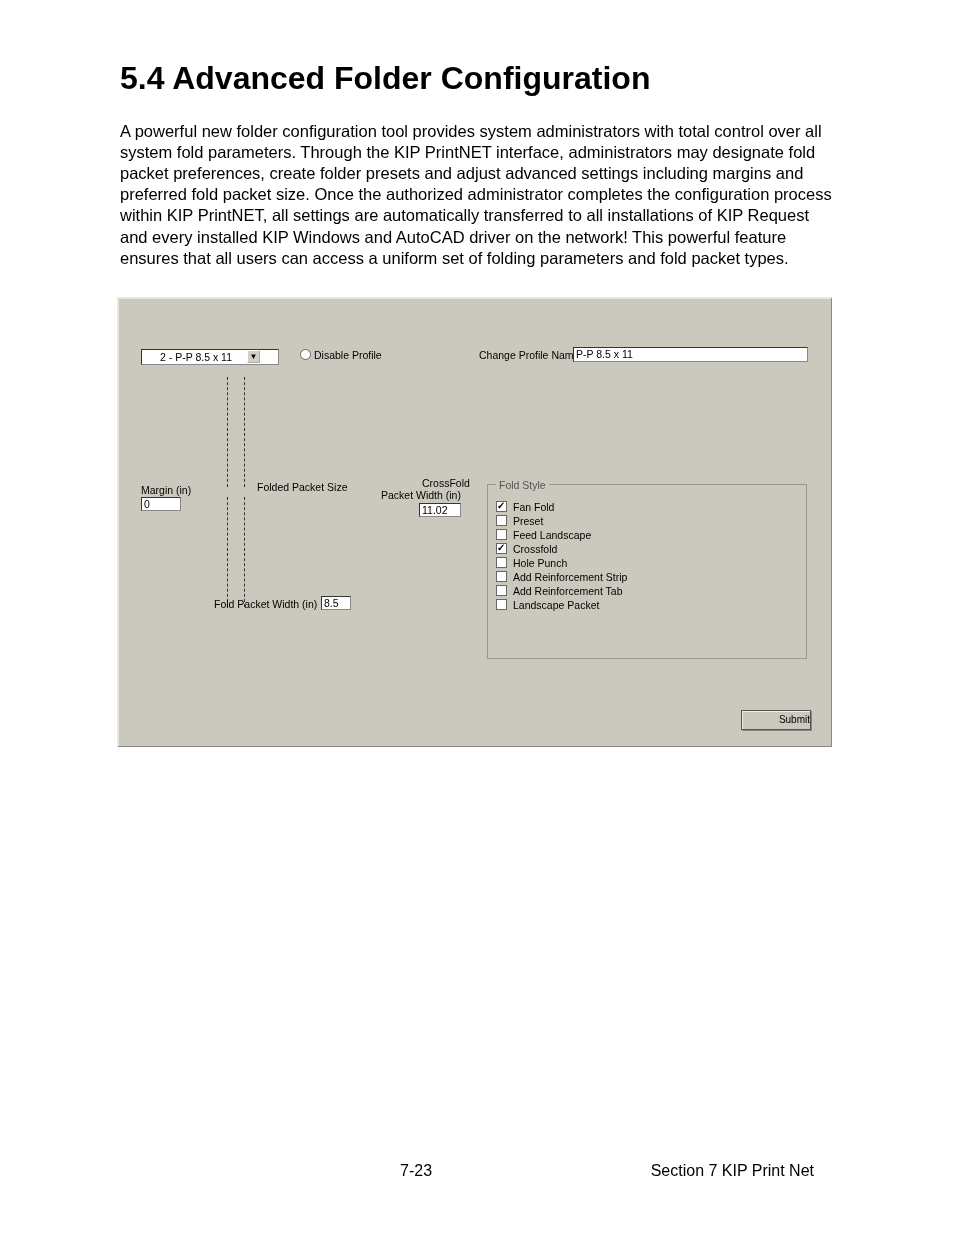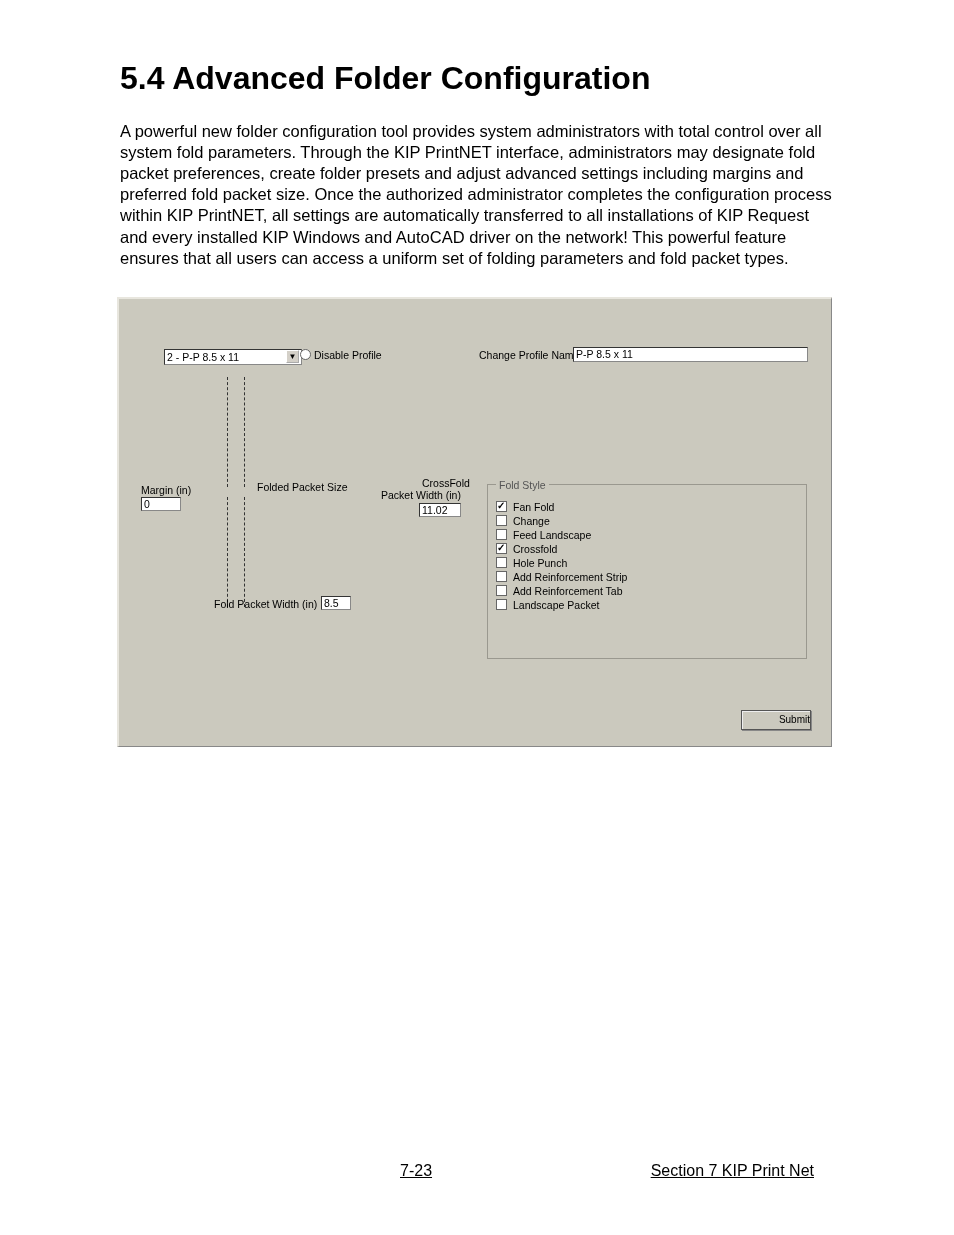--- a/index.html
+++ b/index.html
@@ -59,27 +59,26 @@
     left: 12px; top: 30px;
     width: 692px; height: 370px;
   }
   .combo {
     position: absolute;
     left: 22px; top: 50px;
     width: 138px;
     background: #fff;
     border: 1px inset #888;
     font-size: 10.5px;
-    padding: 0 2px;
+    padding: 0 18px;
     height: 16px;
     line-height: 14px;
     display: flex;
     justify-content: space-between;
     align-items: center;
-    margin-left: 23px;
   }
   .combo .arrow {
     font-size: 8px;
     background: #d4d0c8;
     border: 1px outset #fff;
     width: 13px; height: 13px;
     text-align: center;
     line-height: 11px;
   }
   .disable-profile {
@@ -167,21 +166,20 @@
     text-align: right;
     line-height: 18px;
     box-shadow: 1px 1px 0 #888, inset 1px 1px 0 #eee;
   }
   .footer {
     margin-top: 415px;
     display: flex;
     justify-content: space-between;
     font-size: 16px;
     padding: 0 20px 0 280px;
-    text-decoration: underline;
   }
 </style>
 </head>
 <body>
 
 <h1>5.4 Advanced Folder Configuration</h1>
 
 <p class="body-text">A powerful new folder configuration tool provides system administrators with total control over all system fold parameters. Through the KIP PrintNET interface, administrators may designate fold packet preferences, create folder presets and adjust advanced settings including margins and preferred fold packet size. Once the authorized administrator completes the configuration process within KIP PrintNET, all settings are automatically transferred to all installations of KIP Request and every installed KIP Windows and AutoCAD driver on the network! This powerful feature ensures that all users can access a uniform set of folding parameters and fold packet types.</p>
 
 <div class="screenshot">
@@ -203,21 +201,21 @@
 
 
   <fieldset class="fold-style">
     <legend>Fold Style</legend>
     <div class="row">
         <span class="checkbox-box checked"></span>
         <span>Fan Fold</span>
       </div>
     <div class="row">
         <span class="checkbox-box"></span>
-        <span>Change</span>
+        <span>Preset</span>
       </div>
     <div class="row">
         <span class="checkbox-box"></span>
         <span>Feed Landscape</span>
       </div>
     <div class="row">
         <span class="checkbox-box checked"></span>
         <span>Crossfold</span>
       </div>
     <div class="row">

